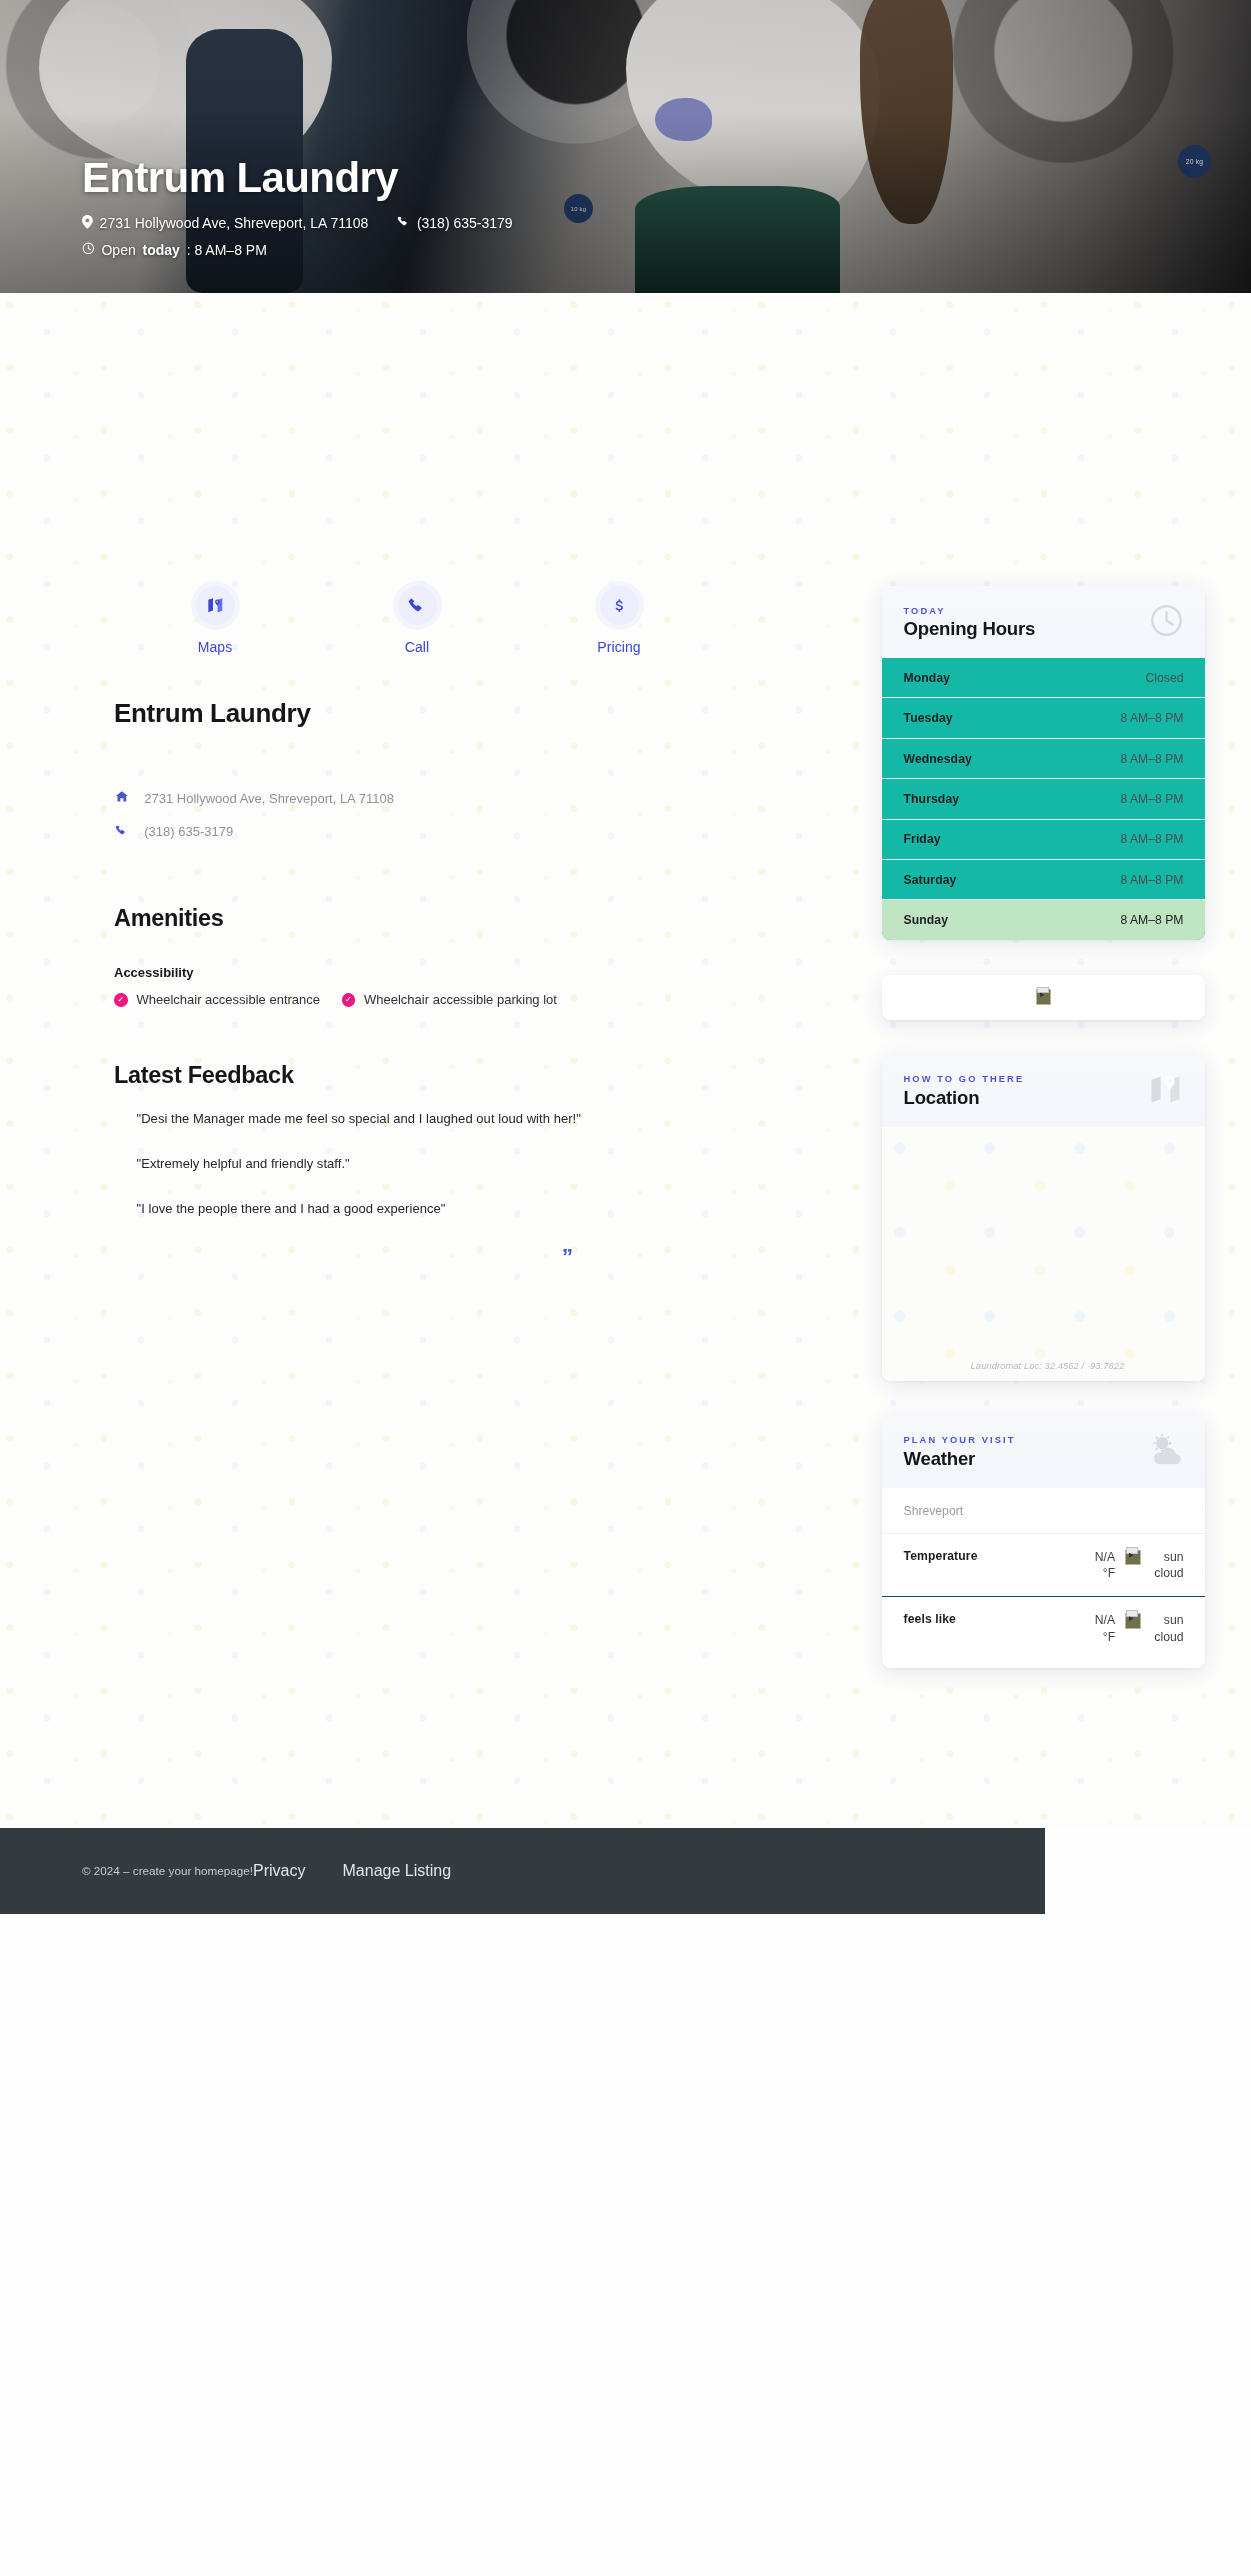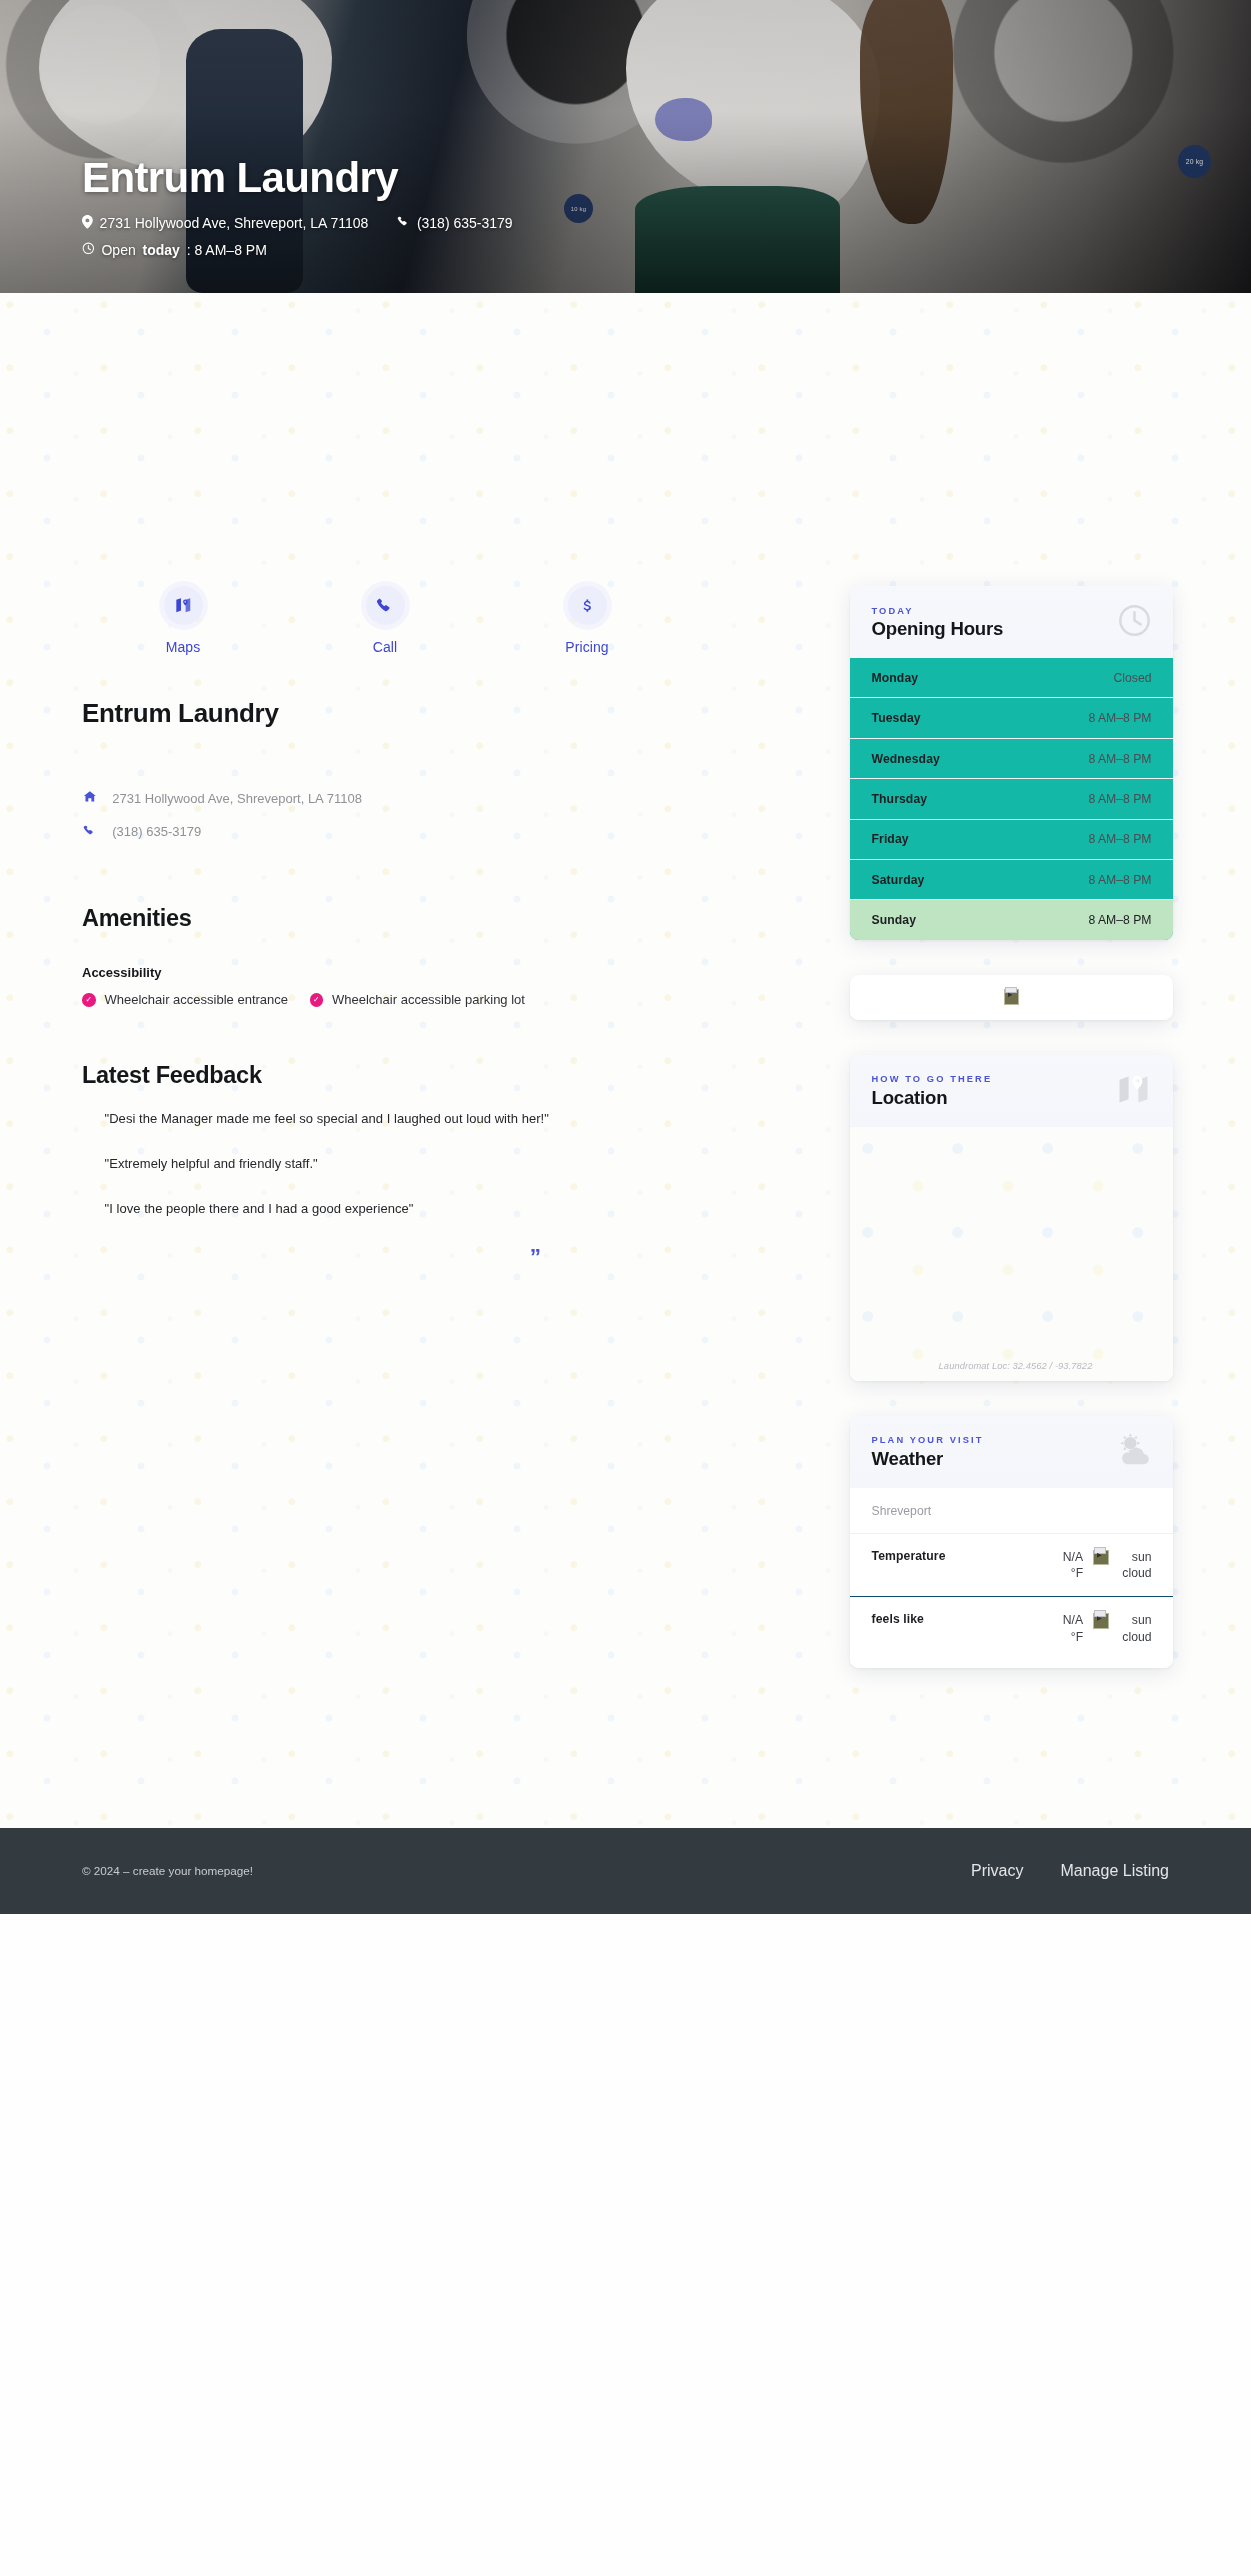--- a/index.html
+++ b/index.html
@@ -140,20 +140,21 @@
     display: flex;
     gap: 33px;
     align-items: flex-start;
   }
 
   
   .left-col {
     width: 735px;
     flex: none;
     padding-top: 293px;
+    margin-left: 32px;
   }
 
   .actions {
     display: flex;
     margin-bottom: 43px;
     width: 606px;
   }
   .action {
     flex: 1 1 0;
     display: flex;
@@ -376,26 +377,26 @@
     line-height: 1.35; flex: none; margin-right: 9.8px;
   }
   .weather-ico { width: 17.6px; flex: none; padding-top: 1px; }
   .weather-cond {
     width: 41px; text-align: right; color: #3d3f45; line-height: 1.35; flex: none;
   }
 
   
   .spacer { height: 125px; }
   .footer {
-    width: 1251px;
+    width: 1045px;
     background: #333a40;
     padding: 27px 82px;
     display: flex;
     align-items: center;
-    justify-content: space-between;
+    justify-content: flex-start;
     min-height: 86px;
   }
   .footer-left { color: #c9ccd1; font-size: 11.7px; }
   .footer-links { display: flex; gap: 37px; }
   .footer-links a {
     color: #e4e6e9; font-size: 16px; text-decoration: none; cursor: pointer;
   }
 </style>
 </head>
 <body>

